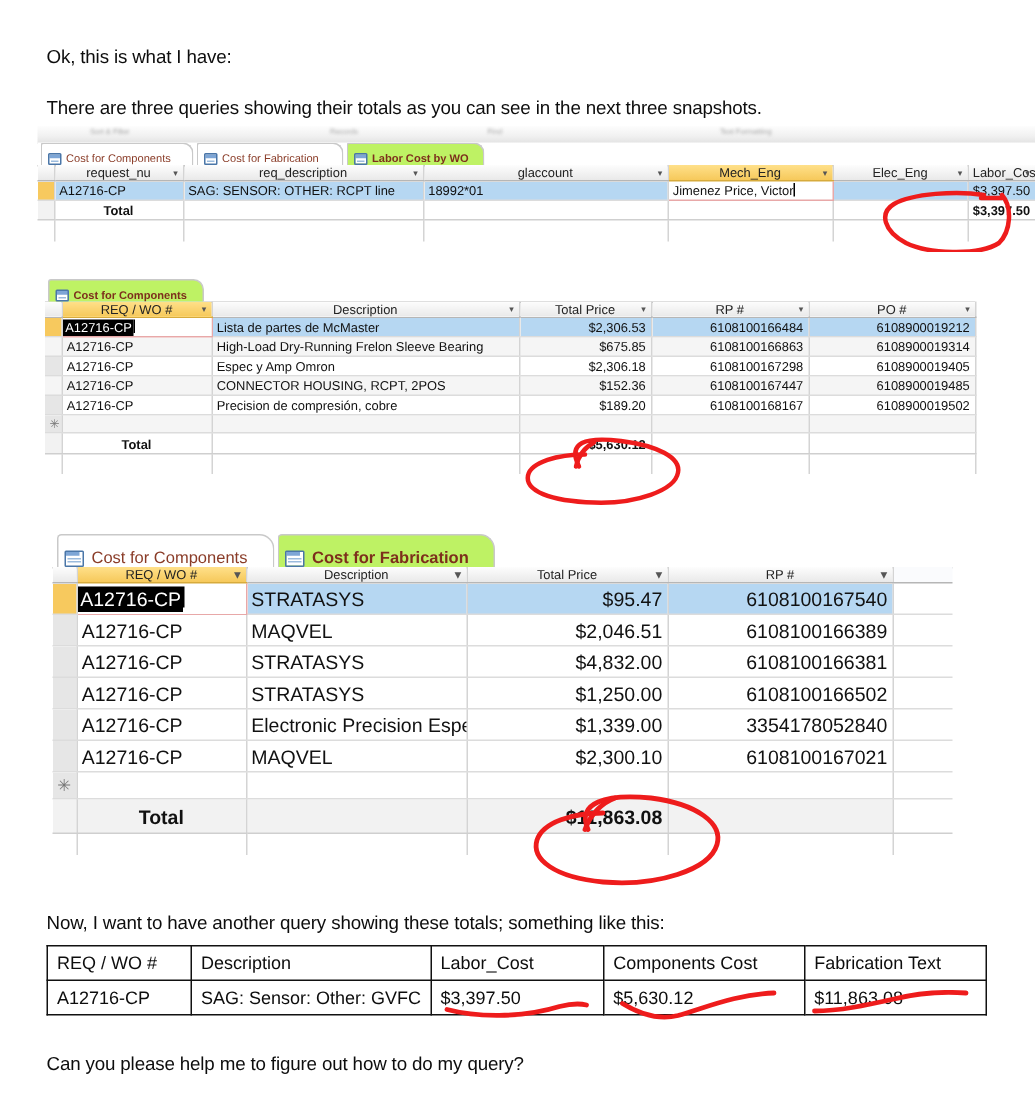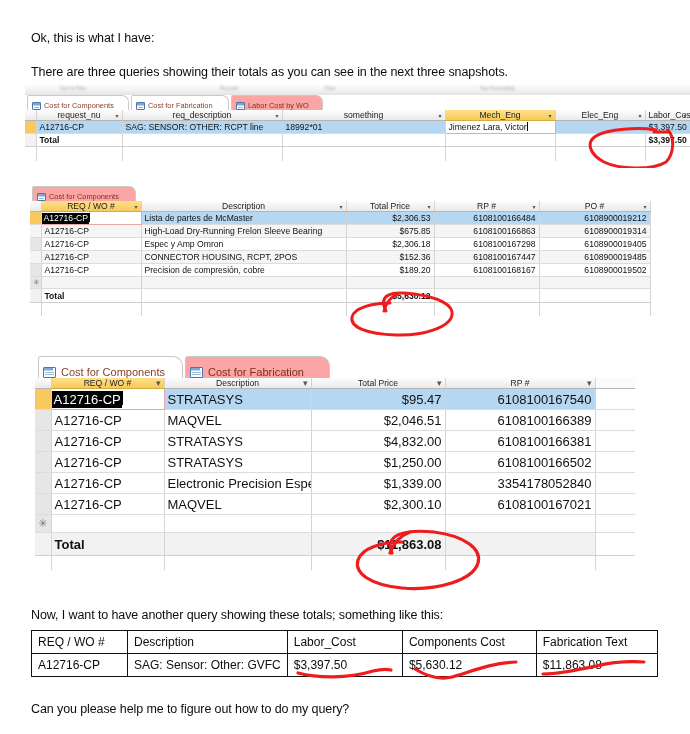--- a/index.html
+++ b/index.html
@@ -73,21 +73,21 @@
     border-bottom: none;
     border-radius: 2px 7px 0 0;
     background: #ffffff;
     display: flex;
     align-items: flex-end;
     padding: 0 7px 0 4px;
     font-size: 7.4px;
     color: #8a3c28;
     white-space: nowrap;
   }
-  .dtab.active { color: #7d2f1c; font-weight: normal; background:#fca5a5; z-index:3;}
+  .dtab.active { color: #7d2f1c; font-weight: bold; background:#bef264; z-index:3;}
   .dtab .ticon {
     width: 9px; height: 8px;
     margin-right: 3px;
     background:
       linear-gradient(#7ea6d6,#7ea6d6) 0 0/9px 2.5px no-repeat,
       linear-gradient(#ffffff,#ffffff);
     border: 1px solid #4a76a8;
     box-sizing: border-box;
     border-radius: 1px;
     position: relative;
@@ -150,21 +150,21 @@
   td.selcol.cur { background: #f7c95e; }
   td.selcol.newrow {
     background: #e6e6e6;
     text-align: center;
     color: #777;
     font-size: 8px;
   }
   tr.rowsel td { background: #b6d7f2; }
   tr.alt td { background: #f5f5f5; }
   .num { text-align: right; }
-  td.totlabel { text-align: left; font-weight: bold; }
+  td.totlabel { text-align: center; font-weight: bold; }
   tr.totalrow td {
     background: #f2f2f2;
     border-bottom: 1px solid #cfcfcf;
     border-top: 1px solid #cfcfcf;
     font-weight: bold;
   }
   tr.totalrow td.white { background: #ffffff; }
   tr.emptyrow td { background: #f5f5f5; }
   tr.tailrow td { background: #ffffff; border-bottom: none;}
 
@@ -260,34 +260,34 @@
         <col style="width:163px">
           <col style="width:110px">
           <col style="width:90px">
           <col style="width:45px">
       </colgroup>
       <thead>
         <tr>
           <th class="selcol"></th>
           <th><span>request_nu</span><span class="dd">▾</span></th>
           <th><span>req_description</span><span class="dd">▾</span></th>
-          <th><span>something</span><span class="dd">▾</span></th>
+          <th><span>glaccount</span><span class="dd">▾</span></th>
           <th class="gold"><span>Mech_Eng</span><span class="dd">▾</span></th>
           <th><span>Elec_Eng</span><span class="dd">▾</span></th>
           <th><span>Labor_Cost</span><span class="dd">▾</span></th>
           <th></th>
         </tr>
       </thead>
       <tbody>
         <tr class="rowsel" style="height:13px">
           <td class="selcol cur"></td>
           <td>A12716-CP</td>
           <td>SAG: SENSOR: OTHER: RCPT line</td>
           <td>18992*01</td>
-          <td class="editbox"><span>Jimenez Lara, Victor</span><span class="textcaret"></span></td>
+          <td class="editbox"><span>Jimenez Price, Victor</span><span class="textcaret"></span></td>
           <td></td>
           <td class="num">$3,397.50</td>
           <td></td>
         </tr>
         <tr class="totalrow" style="height:13px">
           <td class="selcol"></td>
           <td class="totlabel white">Total</td>
           <td class="white"></td>
           <td class="white"></td>
           <td class="white"></td>

